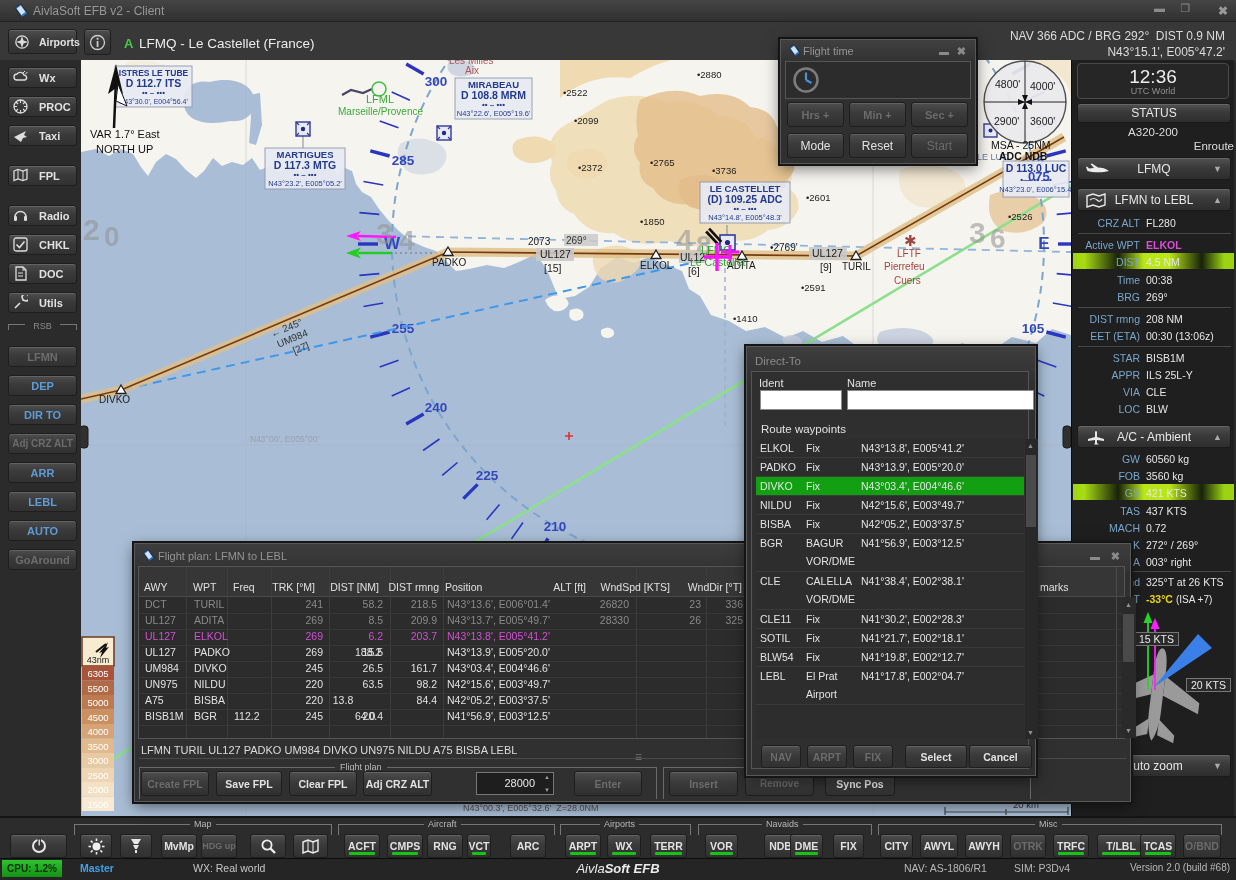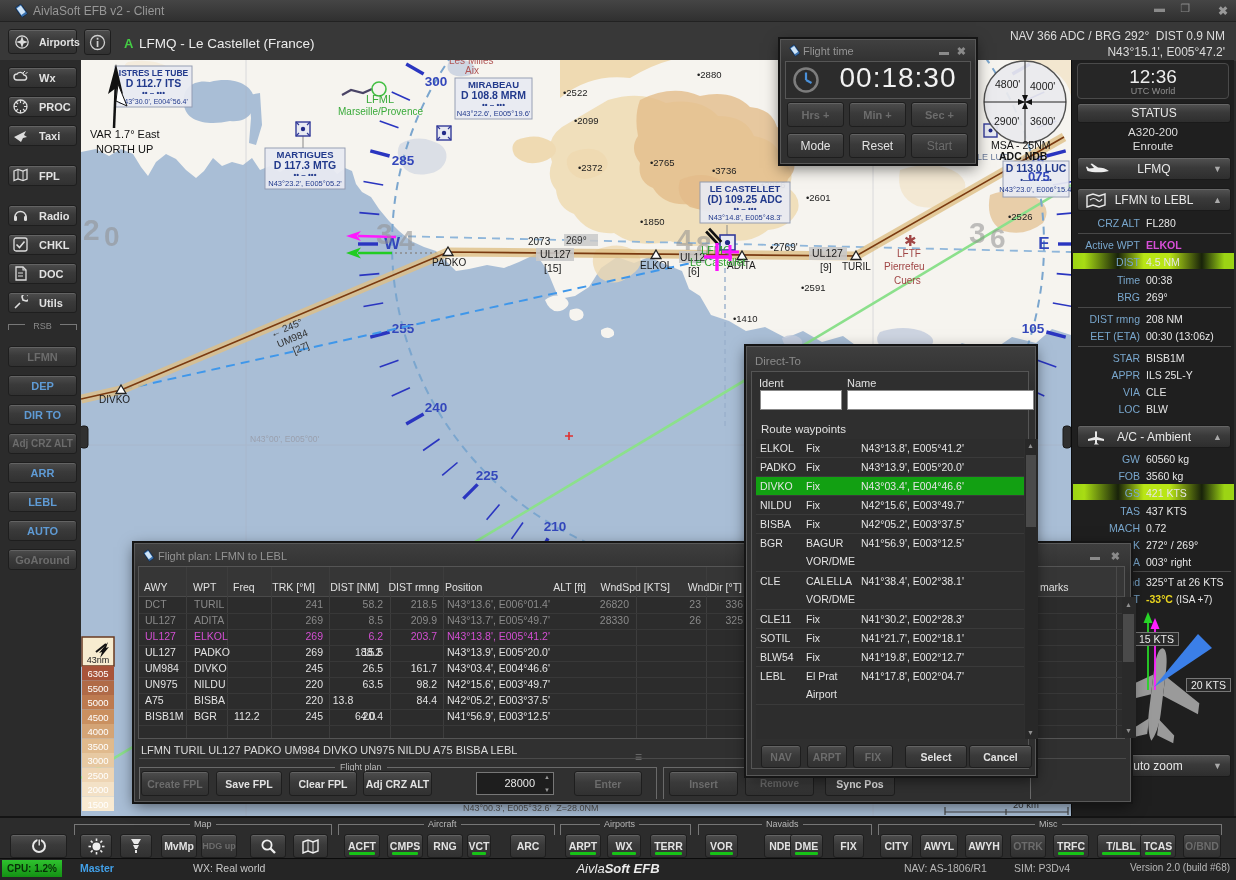--- a/index.html
+++ b/index.html
@@ -459,21 +459,21 @@
 </g>
 </svg>
 
 <div class="abs" id="rightbar" style="left:1071px;top:60px;width:162px;height:756px;background:#1f1f1f;border-left:1px solid #0c0c0c">
  <div class="abs" style="left:5px;top:3px;width:152px;height:36px;background:#262626;border:1px solid #4a4a4a;border-radius:4px;text-align:center;box-sizing:border-box">
    <div style="font-size:19px;color:#ececec;margin-top:2px">12:36</div>
    <div style="font-size:9px;color:#909090;margin-top:-2px">UTC World</div>
     </div>
  <div class="hdrbar" style="top:43px;height:20px">STATUS</div>
  <div class="abs" style="left:0;top:66px;width:162px;text-align:center;font-size:11.5px;color:#dcdcdc">A320-200</div>
- <div class="abs" style="left:0;top:80px;width:162px;text-align:center;font-size:11.5px;color:#dcdcdc">Enroute</div>
+ <div class="abs" style="left:0;top:80px;width:162px;text-align:right;font-size:11.5px;color:#dcdcdc">Enroute</div>
  <div class="hdrbar" style="top:97px;height:23px">LFMQ<span style="position:absolute;right:8px;color:#aaa;font-size:9px">▼</span>
   <svg class="abs" style="left:8px;top:4px" width="24" height="15" viewBox="0 0 24 15">
         <path d="M23,9 C20,6.5 16,5.5 12,5.5 L6,1.5 L4.5,2 L8,6 L3,6.5 L1,4.5 L0,5 L1.5,9 L6,10 C12,10.5 18,10.5 23,9 Z" fill="#ececec"></path>
       </svg></div>
  <div class="hdrbar" style="top:128px;height:23px">LFMN to LEBL<span style="position:absolute;right:8px;color:#aaa;font-size:9px">▲</span>
   <svg class="abs" style="left:8px;top:4px" width="20" height="15" viewBox="0 0 20 15">
         <path d="M1,3 L7,1 L13,3 L19,1 L19,12 L13,14 L7,12 L1,14 Z" fill="none" stroke="#e8e8e8" stroke-width="1.4"></path>
         <path d="M4,7 q4,-3 7,0 q3,3 5,-1" fill="none" stroke="#e8e8e8" stroke-width="1.2"></path>
       </svg></div>
  <div class="row" style="top:157px">
@@ -887,21 +887,20 @@
       </g>
     </svg>
  <div class="wtitle" style="left:22px;top:5px">Flight time</div>
  <div class="abs" style="right:26px;top:6px;color:#8a8a8a;font-size:10px">▬</div>
  <div class="abs" style="right:9px;top:5px;color:#8a8a8a;font-size:11px;font-weight:bold">✖</div>
  <div class="abs" style="left:4px;top:21px;width:184px;height:36px;border:1px solid #565656;background:#2c2c2c">
   <svg class="abs" style="left:6px;top:4px" width="28" height="28" viewBox="0 0 28 28">
         <circle cx="14" cy="14" r="11.5" fill="none" stroke="#7d7d7d" stroke-width="2.5"></circle>
         <path d="M14,14 L14,6.5 M14,14 L19.5,17" stroke="#4a90d9" stroke-width="2.2"></path>
       </svg>
-  <div class="abs" style="left:43px;top:0px;width:138px;text-align:center;color:#f2f2f2;font-size:28px;letter-spacing:1px">00:18:30</div>
  </div>
  <div class="btn dim" style="left:6px;top:62px;width:57px;height:25px">Hrs +</div>
  <div class="btn dim" style="left:68px;top:62px;width:57px;height:25px">Min +</div>
  <div class="btn dim" style="left:130px;top:62px;width:57px;height:25px">Sec +</div>
  <div class="btn" style="left:6px;top:93px;width:57px;height:25px;font-weight:normal;font-size:12px">Mode</div>
  <div class="btn" style="left:68px;top:93px;width:57px;height:25px;font-weight:normal;font-size:12px">Reset</div>
  <div class="btn dim" style="left:130px;top:93px;width:57px;height:25px;font-weight:normal;font-size:12px">Start</div>
 </div>
 
 </body></html>

